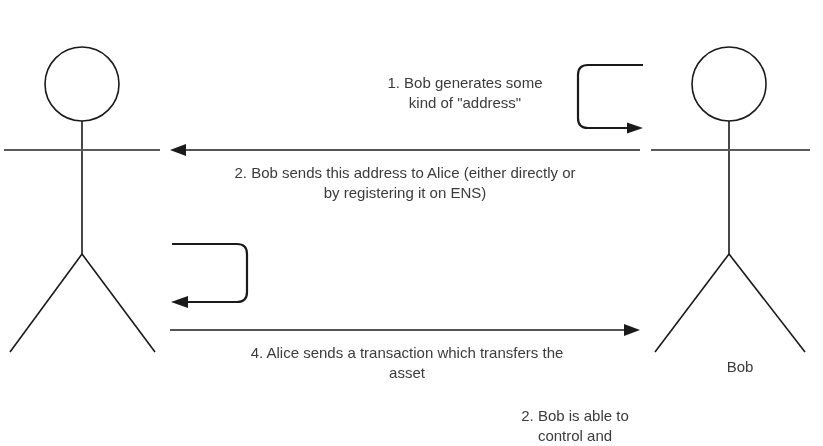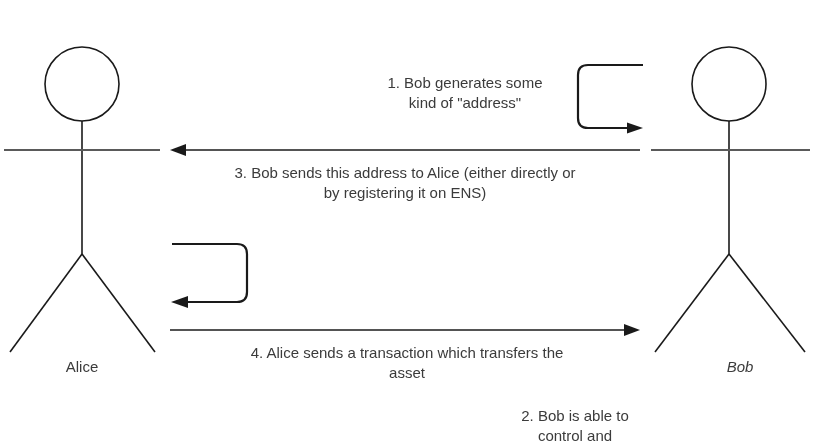--- a/index.html
+++ b/index.html
@@ -67,21 +67,21 @@
     font-size: 15px;
     text-align: center;
     width: 120px;
   }
   #msg1 { left: 340px; top: 41px; width: 250px; }
   #msg2 { left: 170px; top: 131px; width: 470px; }
   #msg3 { left: 255px; top: 223px; width: 180px; }
   #msg4 { left: 172px; top: 311px; width: 470px; }
   #msg5 { left: 450px; top: 374px; width: 250px; }
   #name-alice { left: 22px; top: 326px; }
-  #name-bob { left: 680px; top: 326px; font-style: italic; }
+  #name-bob { left: 680px; top: 326px; }
 </style>
 </head>
 <body>
 
 <div id="canvas">
 
   <svg id="diagram" viewBox="0 0 823 446">
 
     <g>
       <circle cx="82" cy="52" r="37" class="stroke-dark"></circle>
@@ -117,28 +117,27 @@
     <g>
       <line x1="170" y1="298" x2="626" y2="298" class="arrow-line"></line>
       <polygon points="640,298 624,292 624,304" class="arrow-head"></polygon>
     </g>
 
   </svg>
 
   <div class="lbl" id="msg1">1. Bob generates some
 kind of "address"</div>
 
-  <div class="lbl" id="msg2">3. Bob sends this address to Alice (either directly or
+  <div class="lbl" id="msg2">2. Bob sends this address to Alice (either directly or
 by registering it on ENS)</div>
 
 
   <div class="lbl" id="msg4">4. Alice sends a transaction which transfers the
 asset</div>
 
   <div class="lbl" id="msg5">2. Bob is able to
 control and
 spend the asset</div>
 
-  <div class="actor-name" id="name-alice">Alice</div>
 
   <div class="actor-name" id="name-bob">Bob</div>
 
 </div>
 
 </body></html>

